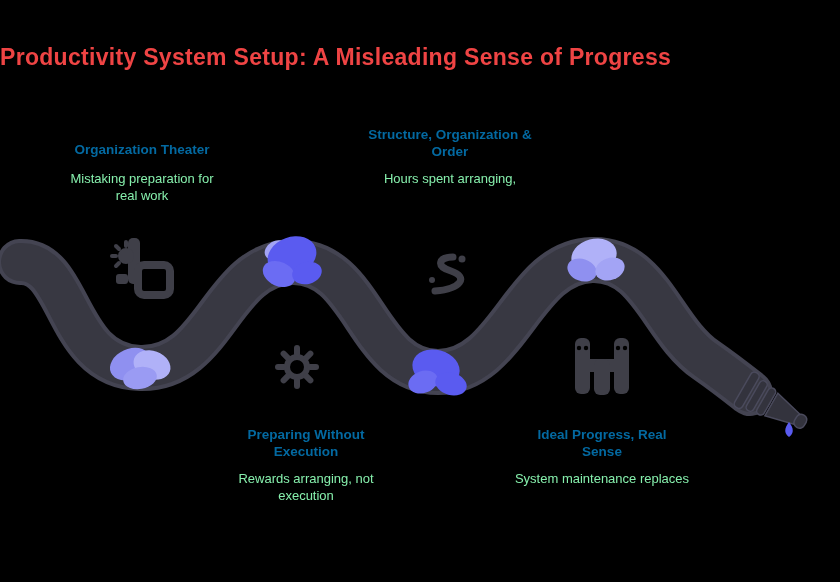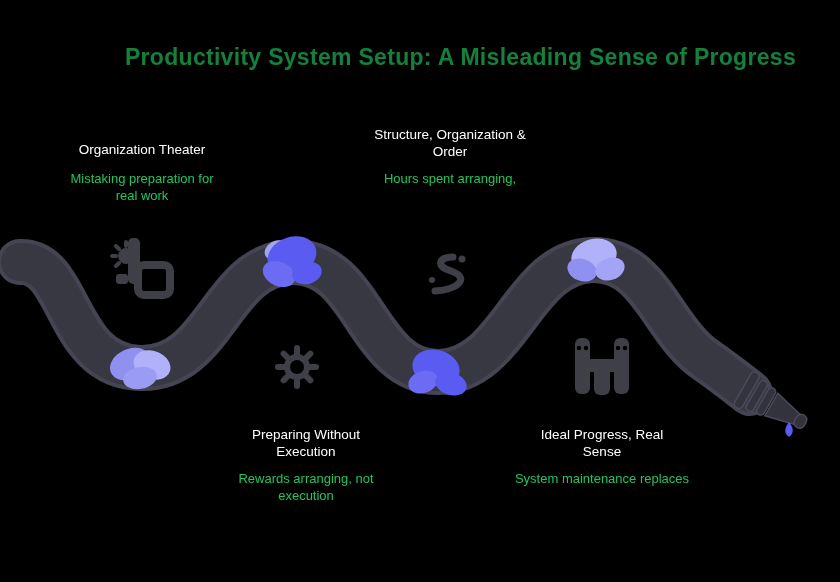--- a/index.html
+++ b/index.html
@@ -1,26 +1,26 @@
 <!DOCTYPE html>
 <html><head>
 <meta charset="utf-8">
 <style>
   html,body{margin:0;padding:0;background:#000;}
   #canvas{
     position:relative;width:840px;height:582px;background:#000;overflow:hidden;
     font-family:"Liberation Sans",sans-serif;
   }
   #title{
-    position:absolute;top:44px;left:0;width:796px;text-align:right;
-    font-size:23px;font-weight:bold;color:#15803d;letter-spacing:.3px;
+    position:absolute;top:44px;left:0;width:796px;text-align:left;
+    font-size:23px;font-weight:bold;color:#ef4444;letter-spacing:.3px;
   }
   .station{position:absolute;width:220px;text-align:center;}
-  .h{font-size:13.5px;font-weight:normal;color:#ffffff;line-height:17px;}
-  .d{font-size:13px;color:#22c55e;line-height:17px;}
+  .h{font-size:13.5px;font-weight:bold;color:#0369a1;line-height:17px;}
+  .d{font-size:13px;color:#86efac;line-height:17px;}
   .gap{height:12px;}
   #hose-svg{position:absolute;left:0;top:0;}
 </style>
 </head>
 <body>
 
 <div id="canvas">
 
   <div id="title">Productivity System Setup: A Misleading Sense of Progress</div>
 

